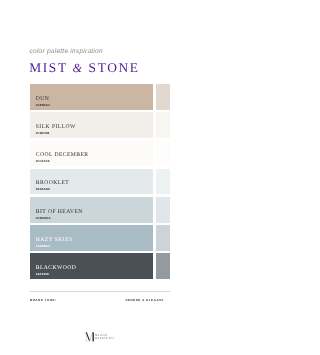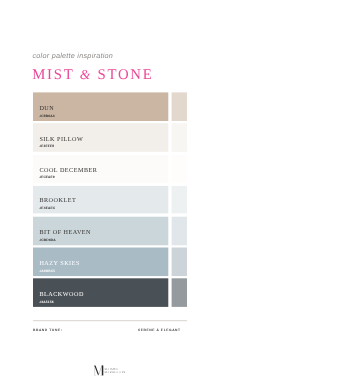--- a/index.html
+++ b/index.html
@@ -1,19 +1,19 @@
 <!DOCTYPE html>
 <html><head>
 <meta charset="utf-8">
 <style>
   html,body{margin:0;padding:0;}
   body{width:200px;height:355px;background:#ffffff;font-family:"Liberation Sans",sans-serif;overflow:hidden;-webkit-font-smoothing:antialiased;text-rendering:geometricPrecision;}
   .card{position:absolute;left:0;top:0;width:200px;height:355px;background:#fff;}
   .eyebrow{position:absolute;left:29.5px;top:47.6px;font-family:"Liberation Sans",sans-serif;font-style:italic;font-size:6.6px;letter-spacing:.22px;color:#8e8a86;white-space:nowrap;}
-  .title{position:absolute;left:29.3px;top:60px;font-family:"Liberation Serif",serif;font-size:13.4px;letter-spacing:1.6px;color:#ec4899;white-space:nowrap;}
+  .title{position:absolute;left:29.3px;top:60px;font-family:"Liberation Serif",serif;font-size:13.4px;letter-spacing:1.6px;color:#4c1d95;white-space:nowrap;}
   .title .amp{font-style:italic;font-size:12.4px;}
   .rows{position:absolute;left:29.5px;top:84.3px;}
   .row{position:relative;height:25.5px;margin-bottom:2.7px;}
   .sw-main{position:absolute;left:0;top:0;width:123px;height:25.5px;}
   .sw-alt{position:absolute;left:126.1px;top:0;width:14.4px;height:25.5px;}
   .nm{position:absolute;left:6.3px;top:11.6px;font-family:"Liberation Serif",serif;font-size:5.6px;letter-spacing:.45px;color:#33312f;white-space:nowrap;}
   .hx{position:absolute;left:6.3px;top:18.6px;font-family:"Liberation Sans",sans-serif;font-size:3.0px;font-weight:bold;letter-spacing:.12px;color:#2b2b2b;white-space:nowrap;}
   .light .nm,.light .hx{color:#ffffff;}
   .divider{position:absolute;left:29.5px;top:290.5px;width:140.5px;height:0.8px;background:#dcd8d3;}
   .brandlabel{position:absolute;left:30px;top:297.5px;font-family:"Liberation Sans",sans-serif;font-size:3.0px;font-weight:bold;letter-spacing:.52px;color:#3a3a3a;white-space:nowrap;}

